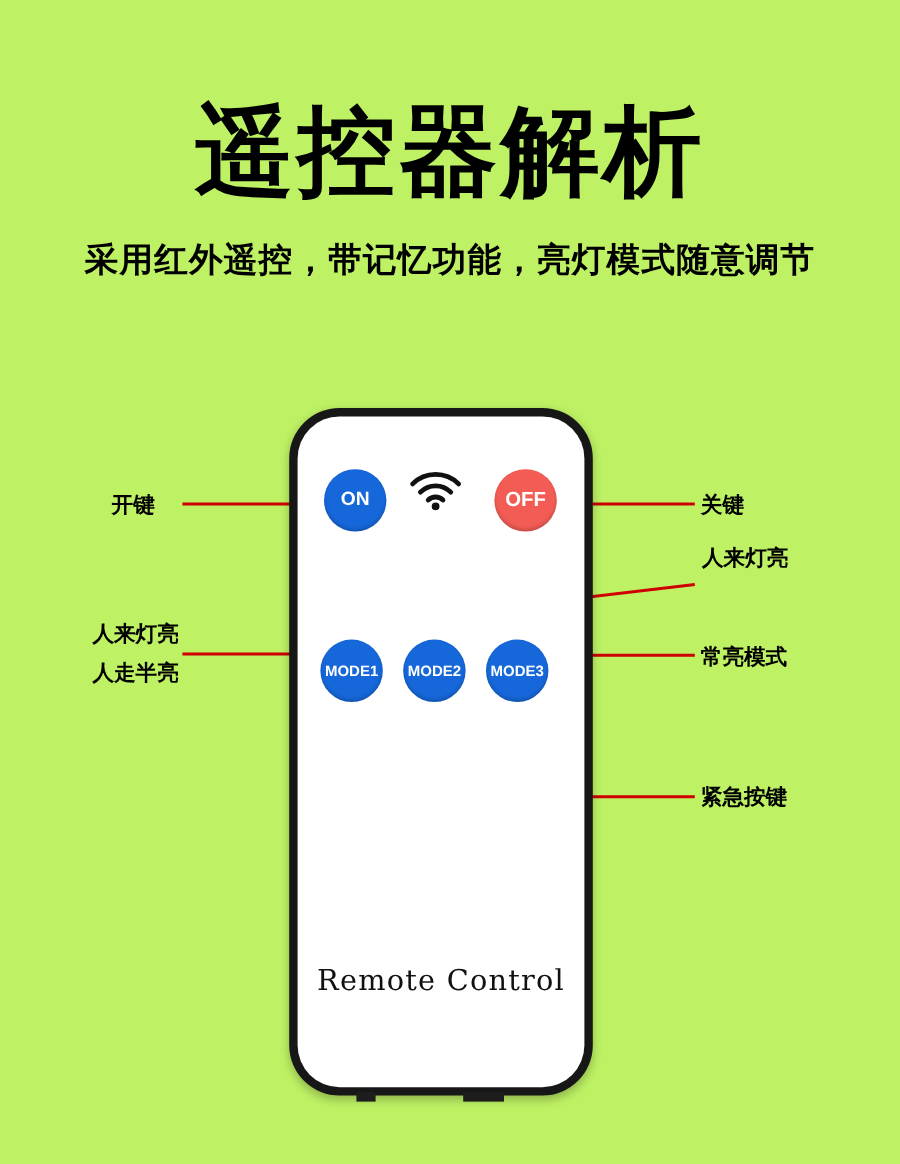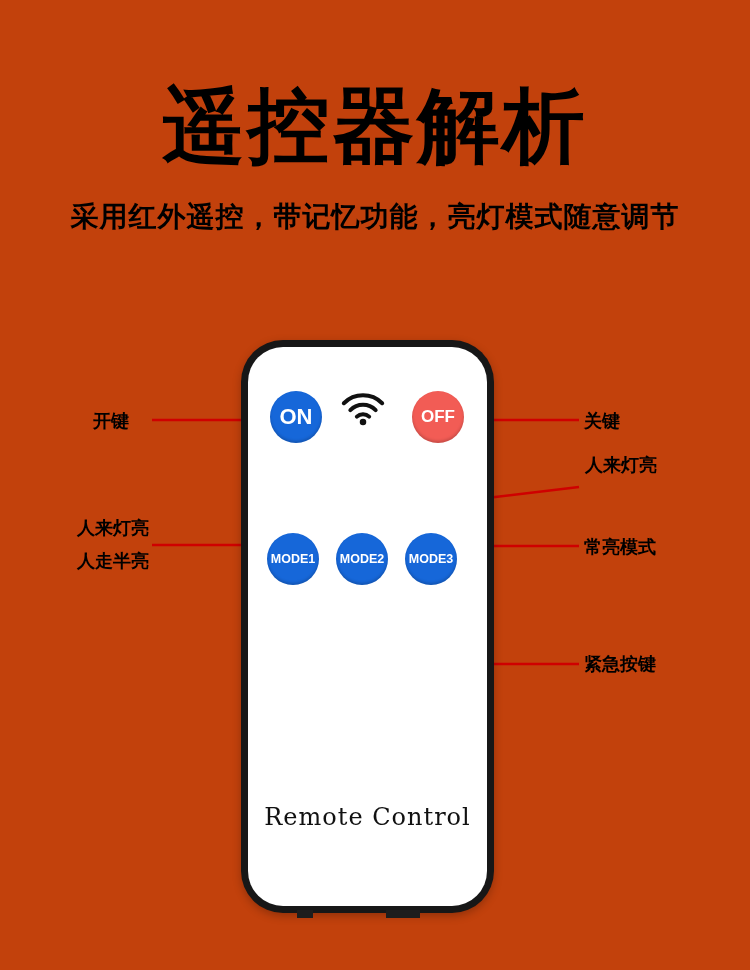--- a/index.html
+++ b/index.html
@@ -1,20 +1,20 @@
 <!DOCTYPE html>
 <html><head>
 <meta charset="utf-8">
 <style>
   html,body{margin:0;padding:0;background:#ffffff;}
   #canvas{
     position:relative;
     width:750px;height:970px;
     margin:0 auto;
-    background:#c2410c;
+    background:#bef264;
     overflow:hidden;
     font-family:"Liberation Sans", sans-serif;
     color:#000;
   }
   
   .page-title{
     position:absolute;left:0;top:72px;width:750px;
     text-align:center;
     font-size:82px;font-weight:900;letter-spacing:3px;
     color:#000;
@@ -43,21 +43,21 @@
   
   .rc-btn{
     position:absolute;border-radius:50%;
     display:flex;align-items:center;justify-content:center;
     color:#ffffff;font-weight:bold;
     box-shadow:inset 0 -2px 3px rgba(0,0,0,0.18);
     cursor:pointer;
   }
   .btn-blue{background:#1667d9;}
   .btn-red{background:#f25c55;}
-  .btn-on {left:270px;top:391px;width:52px;height:52px;font-size:22px;}
+  .btn-on {left:270px;top:391px;width:52px;height:52px;font-size:16px;}
   .btn-off{left:412px;top:391px;width:52px;height:52px;font-size:17px;}
   .btn-mode{width:52px;height:52px;font-size:12.5px;top:533px;}
   .btn-mode1{left:267px;}
   .btn-mode2{left:336px;}
   .btn-mode3{left:405px;}
   .btn-sos{left:335px;top:637px;width:55px;height:55px;font-size:16px;}
   .wifi-icon{
     position:absolute;left:340px;top:389px;width:46px;height:38px;
   }
   .remote-brand{

